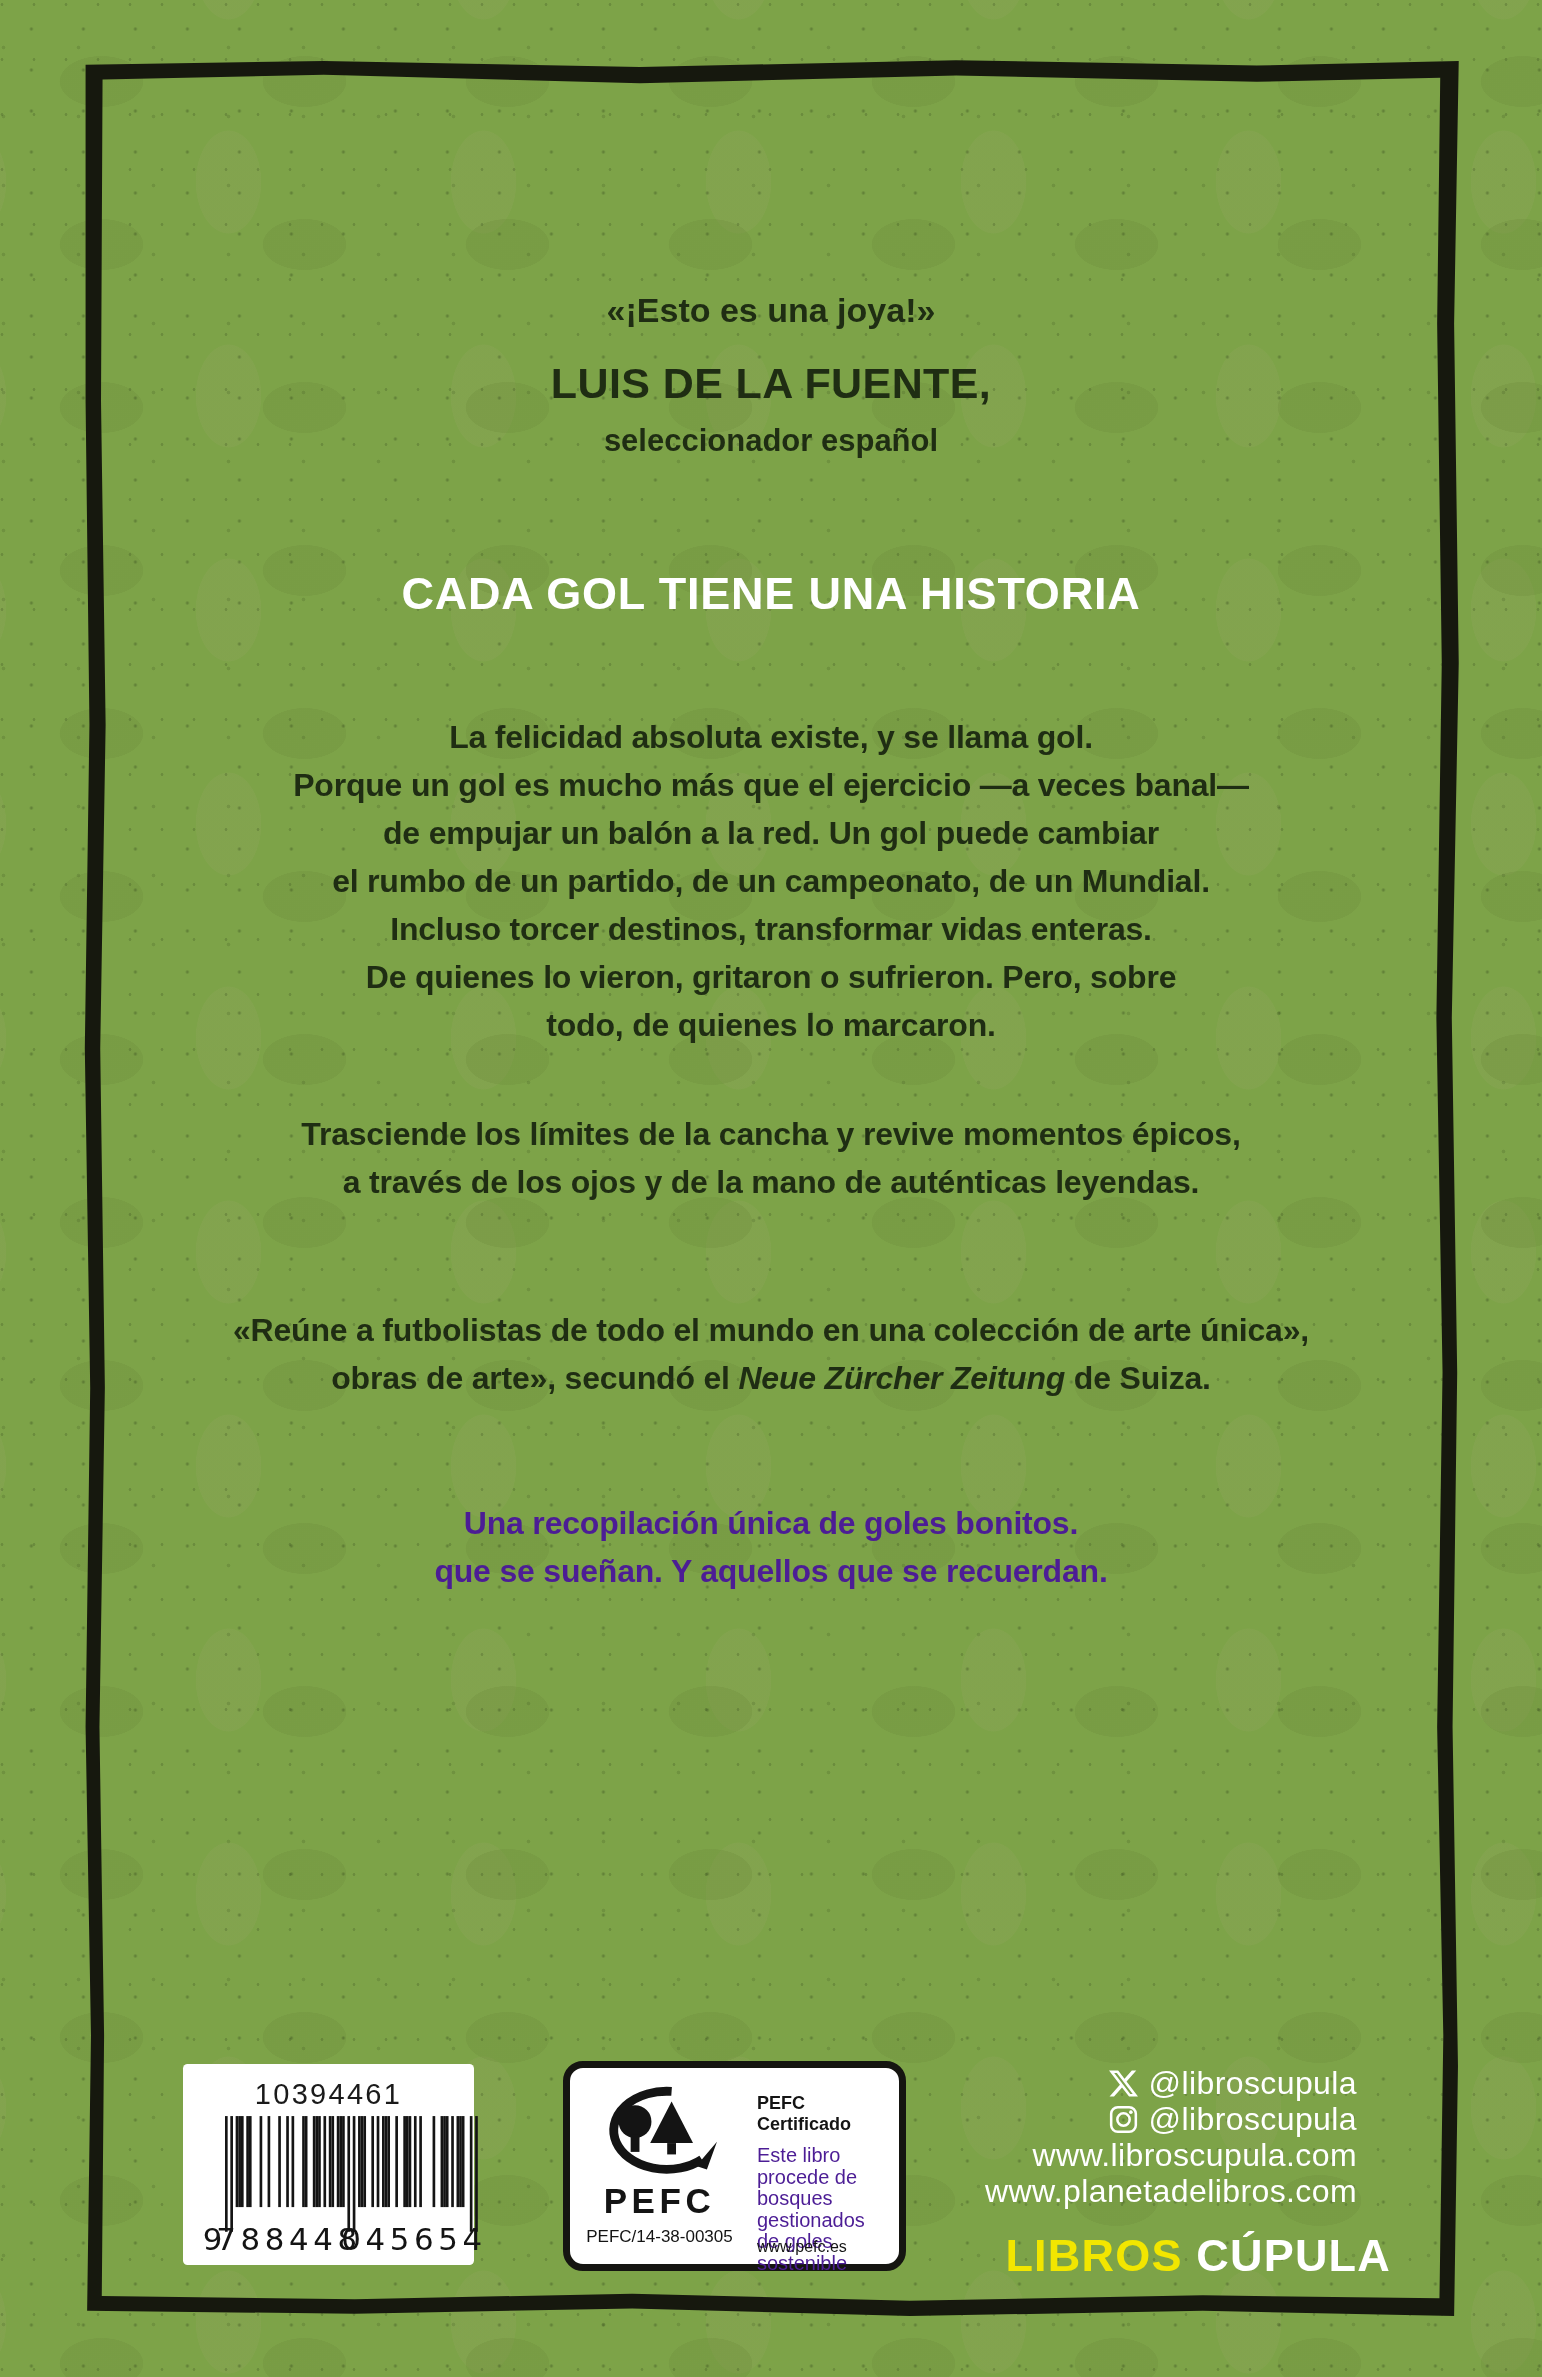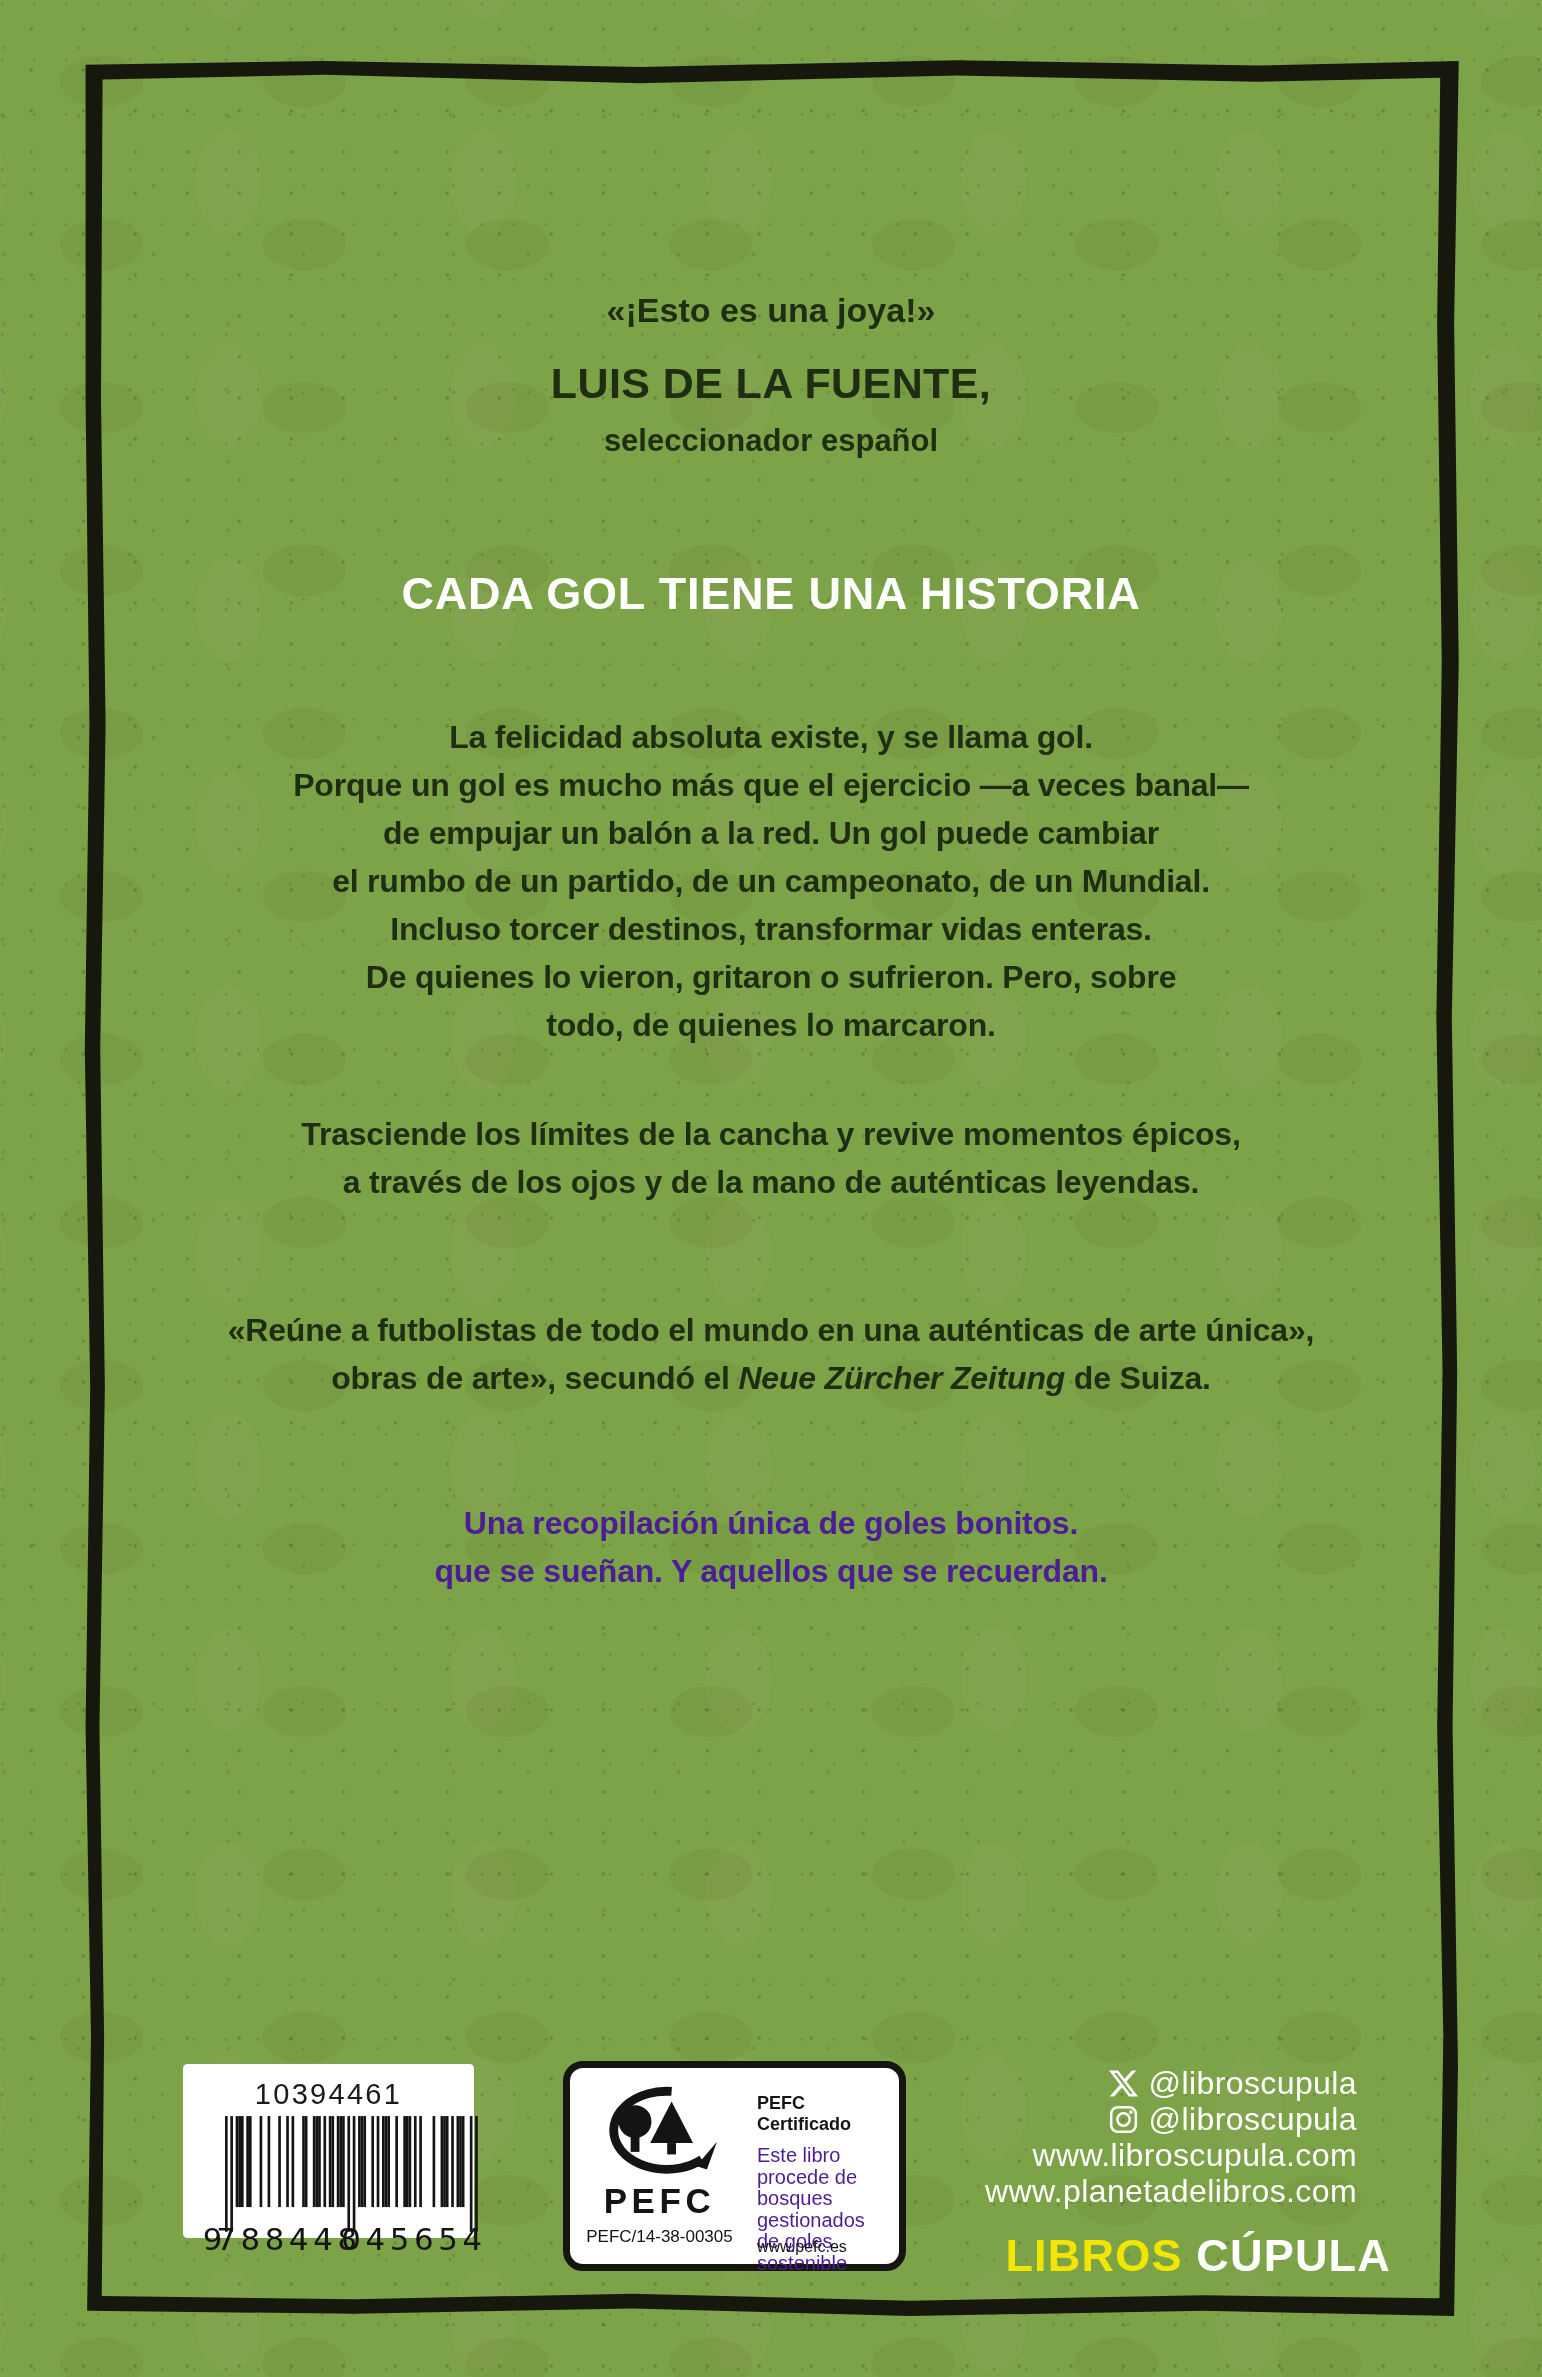--- a/index.html
+++ b/index.html
@@ -22,21 +22,21 @@
   .author{top:359px;font-size:43px;font-weight:700;letter-spacing:0.4px;}
   .role{top:423px;font-size:31px;font-weight:700;}
   .headline{top:568px;font-size:45px;font-weight:700;color:#ffffff;letter-spacing:0.8px;}
   .para{font-size:32px;font-weight:700;line-height:48px;letter-spacing:-0.2px;}
   .p1{top:713px;}
   .p2{top:1110px;}
   .p3{top:1306px;}
   .p4{top:1499px;color:#4c1d95;}
   .para em{font-style:italic;}
 
-  .barcode-box{position:absolute;left:183px;top:2064px;width:291px;height:174px;background:#ffffff;border-radius:4.6px;}
+  .barcode-box{position:absolute;left:183px;top:2064px;width:291px;height:201px;background:#ffffff;border-radius:4.6px;}
   .barcode-number{position:absolute;left:0;right:0;top:14px;text-align:center;font-size:29px;letter-spacing:2.3px;color:#1a1a1a;}
   .barcode-svg{position:absolute;left:42px;top:52px;overflow:visible;}
   .barcode-svg text{font-family:"DejaVu Sans","Liberation Sans",sans-serif;font-size:40px;fill:#141414;}
 
   .pefc-box{position:absolute;left:563px;top:2061px;width:343px;height:210px;box-sizing:border-box;
     background:#ffffff;border:7px solid #151511;border-radius:20px;}
   .pefc-logo{position:absolute;left:26px;top:17px;}
   .pefc-name{position:absolute;left:0;top:113px;width:179px;text-align:center;font-size:35px;font-weight:700;letter-spacing:4.6px;color:#141414;}
   .pefc-code{position:absolute;left:0;top:159px;width:179px;text-align:center;font-size:17px;color:#141414;}
   .pefc-title{position:absolute;left:187px;top:25px;font-size:18px;font-weight:700;color:#141414;}
@@ -75,21 +75,21 @@
     <div>el rumbo de un partido, de un campeonato, de un Mundial.</div>
     <div>Incluso torcer destinos, transformar vidas enteras.</div>
     <div>De quienes lo vieron, gritaron o sufrieron. Pero, sobre</div>
     <div>todo, de quienes lo marcaron.</div>
   </div>
 <div class="txt para p2">
     <div>Trasciende los límites de la cancha y revive momentos épicos,</div>
     <div>a través de los ojos y de la mano de auténticas leyendas.</div>
   </div>
 <div class="txt para p3">
-    <div><span>«Reúne a futbolistas de todo el mundo en una auténticas de arte única»,</span></div>
+    <div><span>«Reúne a futbolistas de todo el mundo en una colección de arte única»,</span></div>
     <div><span>obras de arte», secundó el </span><em>Neue Zürcher Zeitung</em><span> de Suiza.</span></div>
   </div>
 <div class="txt para p4">
     <div>Una recopilación única de goles bonitos.</div>
     <div>que se sueñan. Y aquellos que se recuerdan.</div>
   </div>
 
 <div class="barcode-box">
   <div class="barcode-number">10394461</div>
   <svg class="barcode-svg" width="253" height="139" viewBox="0 0 328 180">

